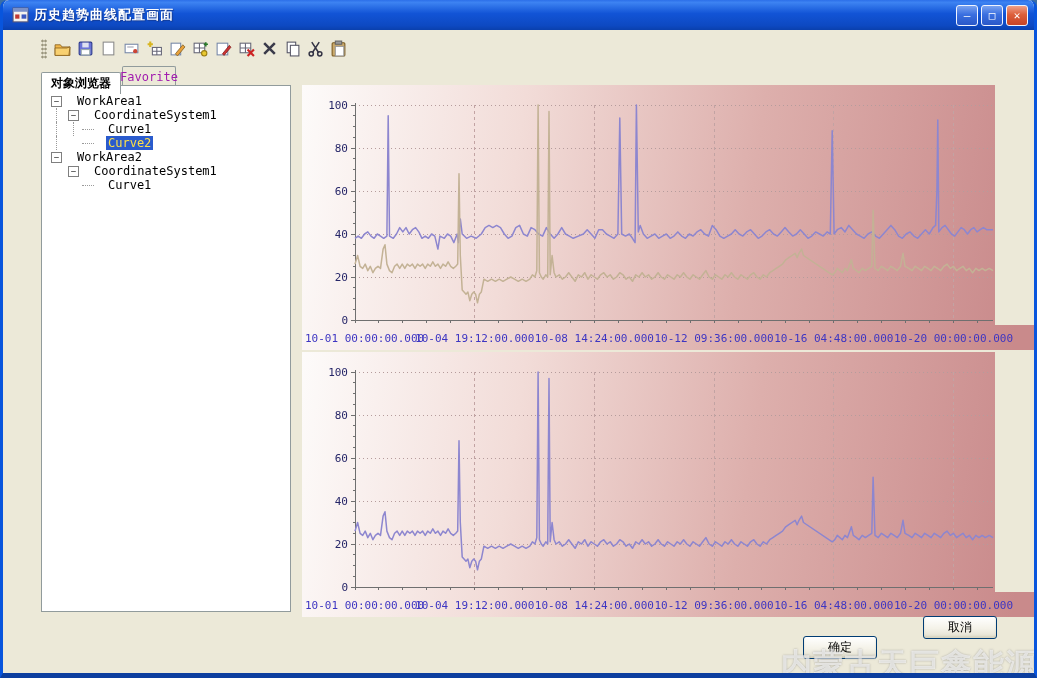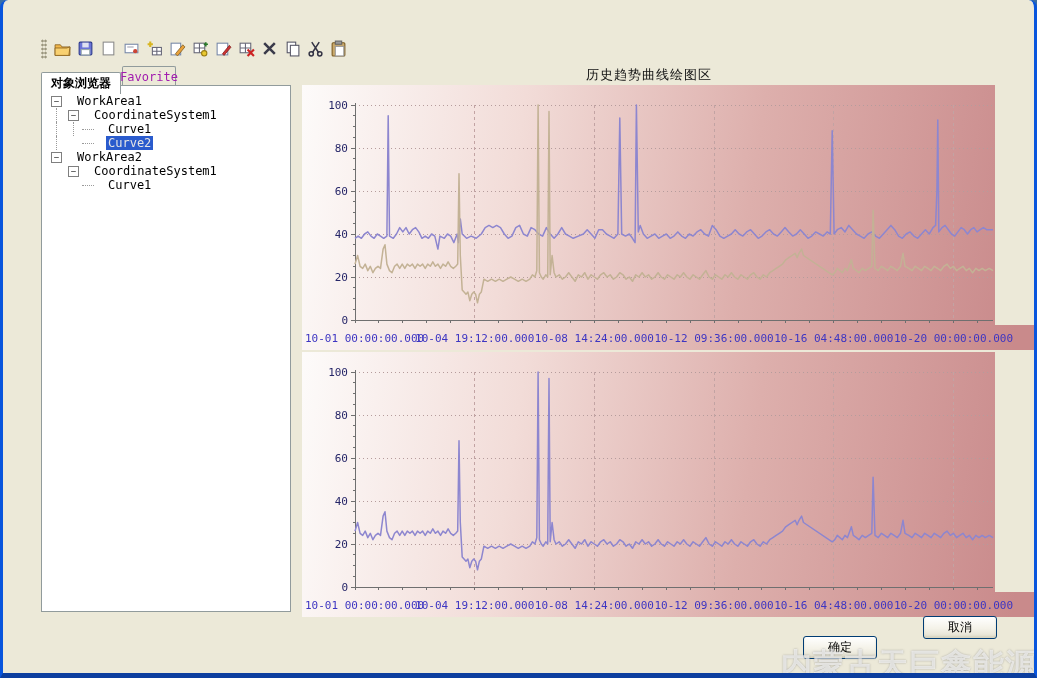--- a/index.html
+++ b/index.html
@@ -35,21 +35,21 @@
                 border:1px solid #919b9c; z-index:2; padding:8px 2px 2px 6px; overflow:hidden; }
   .tree-row { height:14px; display:flex; align-items:center; font-family:"DejaVu Sans Mono",monospace; font-size:12px; white-space:nowrap; }
   .tree-seg { width:17px; height:14px; position:relative; flex:0 0 auto; }
   .tree-seg.guide::before { content:""; position:absolute; left:8px; top:0; bottom:0; border-left:1px dotted #9a9a9a; }
   .tree-exp { width:17px; height:14px; position:relative; flex:0 0 auto; }
   .tree-exp .box { position:absolute; left:3px; top:2px; width:11px; height:11px; border:1px solid #7f7f7f; background:#fff;
                    font-size:9px; line-height:8px; text-align:center; color:#333; }
   .tree-stub { width:14px; height:14px; position:relative; flex:0 0 auto; }
   .tree-stub::before { content:""; position:absolute; left:0; right:2px; top:7px; border-top:1px dotted #9a9a9a; }
   .tree-label { padding:0 2px;margin-left:10px; }
-  .tree-label.selected { background:#2a5bcd; color:#e5e5e5;text-align:right; }
+  .tree-label.selected { background:#2a5bcd; color:#fde047;text-align:right; }
   
   .panel-title { position:absolute; left:299px; top:66px; width:694px; text-align:center; font-size:13px; color:#111;
                  font-family:"Liberation Sans",sans-serif; letter-spacing:1px; }
   .chart-svg { position:absolute; left:299px; }
   #chart1 { top:85px; }
   #chart2 { top:352px; }
   
   .xp-btn { position:absolute; width:74px; height:23px; border:1px solid #003c74; border-radius:3px;
             background:linear-gradient(180deg,#ffffff,#f4f2e8 55%,#e3e0d0); font-size:12px; color:#000;
             display:flex; align-items:center; justify-content:center; box-shadow:inset 0 -2px 2px #d8d4c0; }
@@ -58,20 +58,40 @@
   
   .watermark { position:absolute; right:-3px; top:644px; z-index:60; font-size:31px; font-weight:bold;
                color:rgba(255,255,255,0.65); text-shadow:0 0 2px rgba(120,120,120,0.6); letter-spacing:1px;
                white-space:nowrap; font-family:"Liberation Sans",sans-serif; }
 </style>
 </head>
 <body>
 
 <div class="window">
 
+  <div class="titlebar">
+    <svg class="appicon" viewBox="0 0 16 16">
+      <rect x="1" y="1" width="14" height="13" fill="#f5f4ee" stroke="#5a5a7a"></rect>
+      <rect x="1" y="1" width="14" height="3.5" fill="#7a90c8"></rect>
+      <rect x="3" y="7" width="4" height="4" fill="#c03a34"></rect>
+      <rect x="9" y="7" width="4.5" height="4" fill="#3a58c0"></rect>
+    </svg>
+    <span class="title">历史趋势曲线配置画面</span>
+    <div class="caption-btns">
+      <div class="cap-btn">
+          <span>—</span>
+        </div>
+      <div class="cap-btn">
+          <span>□</span>
+        </div>
+      <div class="cap-btn close">
+          <span>✕</span>
+        </div>
+    </div>
+  </div>
 
   <div class="toolbar">
     <div class="tb-grip"></div>
     <div id="tb-buttons" style="display:flex;">
         <div class="tb-btn">
           <svg viewBox="0 0 16 16">
             <path d="M1 4.5h5l1.5 2H15v8H1z" fill="#f2b84b" stroke="#8a6320" stroke-width="0.8"></path>
             <path d="M1 7.5h11l3-1-1 8H1z" fill="#f8d070" stroke="#8a6320" stroke-width="0.8"></path>
           </svg>
         </div>
@@ -208,21 +228,20 @@
         </div>
         <div class="tree-row">
           <span class="tree-seg"></span>
           <span class="tree-seg"></span>
           <span class="tree-stub"></span>
           <span class="tree-label">Curve1</span>
         </div>
       </div>
   </div>
 
-  <div class="panel-title">历史趋势曲线绘图区</div>
 
   <svg id="chart1" class="chart-svg" width="734" height="265" viewBox="0 0 734 265">
       <defs>
         <linearGradient id="g1" gradientUnits="userSpaceOnUse" x1="0" y1="0" x2="734" y2="110">
           <stop offset="0" stop-color="#fdfbfa"></stop>
           <stop offset="0.3" stop-color="#f2dcd8"></stop>
           <stop offset="0.62" stop-color="#ddafac"></stop>
           <stop offset="1" stop-color="#c98a8b"></stop>
         </linearGradient>
       </defs>

